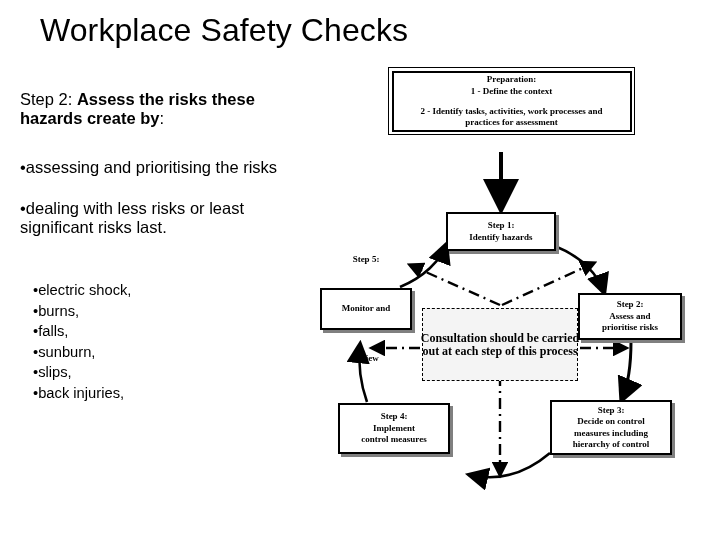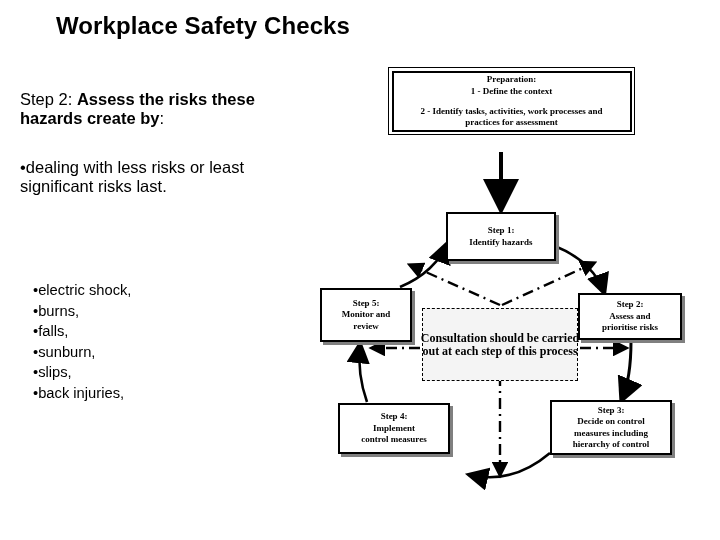--- a/index.html
+++ b/index.html
@@ -8,23 +8,23 @@
     background:#ffffff;
     font-family:"Liberation Sans", sans-serif;
     color:#000000;
     overflow:hidden;
     position:relative;
   }
   .slide{position:relative;width:720px;height:540px;}
 
   
   .title{
-    position:absolute;left:56px;top:12px;
-    font-size:24px;
-    font-weight:700;
+    position:absolute;left:40px;top:12px;
+    font-size:32px;
+    font-weight:400;
     letter-spacing:0.1px;
     white-space:nowrap;
   }
 
   
   .body-col{
     position:absolute;left:20px;top:90px;width:300px;
   }
   .para{
     font-size:16.5px;
@@ -91,22 +91,22 @@
   .prep-inner{
     position:absolute;left:2.5px;top:2.5px;right:2.5px;bottom:2.5px;
     border:2px solid #000;
     background:#fff;
     display:flex;flex-direction:column;
     align-items:center;justify-content:center;
   }
   .prep-inner .l1{margin-bottom:1px;}
   .prep-inner .gap{height:8px;}
 
-  .step1{left:136px;top:157px;width:110px;height:49px;}
-  .step5{left:10px;top:233px;width:92px;height:54px;}
+  .step1{left:136px;top:157px;width:110px;height:39px;}
+  .step5{left:10px;top:233px;width:92px;height:42px;gap:38px;}
   .step2{left:268px;top:238px;width:104px;height:47px;}
   .step4{left:28px;top:348px;width:112px;height:51px;}
   .step3{left:240px;top:345px;width:122px;height:55px;}
 
   .consult{
     position:absolute;left:112px;top:253px;width:156px;height:73px;
     border:1.6px dashed #000;
     background:#f4f4f4;
     font-family:"Liberation Serif", serif;
     font-weight:700;
@@ -126,20 +126,21 @@
 <div class="slide">
 
   <div class="title">Workplace Safety Checks</div>
 
   <div class="body-col">
 
     <p class="para lead">
       <span>Step 2: </span><b>Assess the risks these hazards create by</b><span>:</span>
     </p>
 
+    <p class="bullet">•assessing and prioritising the risks</p>
     <p class="bullet">•dealing with less risks or least significant risks last.</p>
   </div>
 
   <div class="sub-list">
     <div>•electric shock,</div>
     <div>•burns,</div>
     <div>•falls,</div>
     <div>•sunburn,</div>
     <div>•slips,</div>
     <div>•back injuries,</div>

